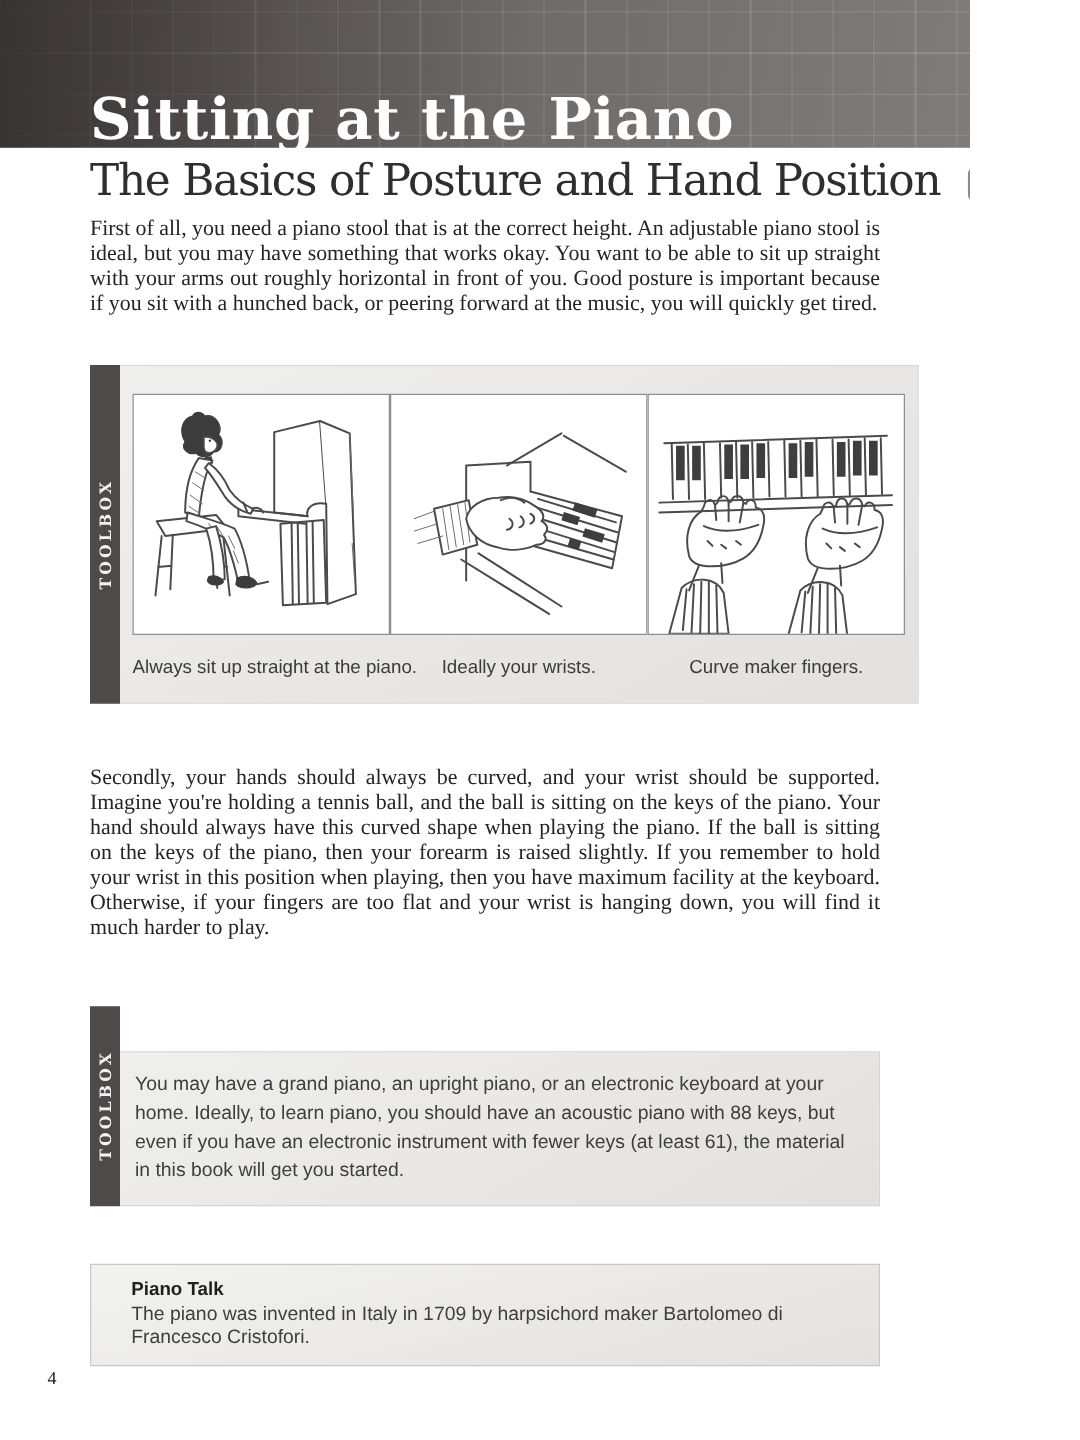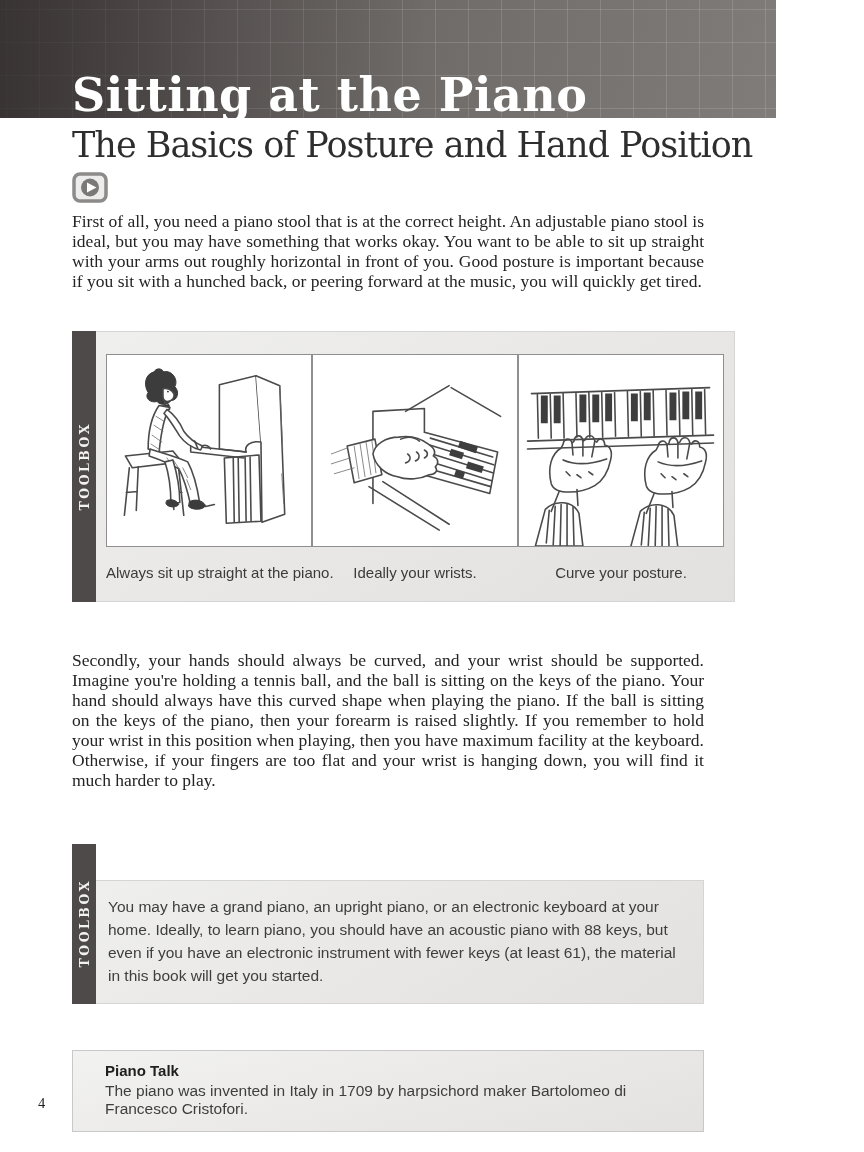--- a/index.html
+++ b/index.html
@@ -19,21 +19,21 @@
       linear-gradient(100deg, #5a5554 0%, #6e6a68 50%, #807c7a 100%);
     background-position: 0 0, 6px 0, 0 9px, 0 0;
   }
   .banner-title {
     position:absolute; left:72px; bottom:0px; margin:0;
     font-family:"DejaVu Serif", serif; font-weight:bold; font-size:46px; line-height:1;
     color:#ffffff; letter-spacing:0.5px;
   }
 
   
-  .subtitle-row { display:flex; align-items:flex-start; gap:3px; margin:9px 60px 0 72px;flex-direction:column; }
+  .subtitle-row { display:flex; align-items:flex-start; gap:22px; margin:9px 60px 0 72px; }
   .subtitle {
     margin:0; font-family:"DejaVu Serif", serif; font-weight:500; font-size:35px;
     line-height:1.05; color:#2e2e2e; letter-spacing:-1px; white-space:nowrap;
   }
   .video-btn { display:inline-flex; margin-top:5px; flex:0 0 auto; }
 
   
   .body-text {
     margin:8px 72px 0; text-align:justify;
     font-size:17.5px; line-height:20px; color:#242424;
@@ -215,21 +215,21 @@
                 <path d="M12,39 L192,33"></path>
                 <path d="M18,40 L19,84 M31,40 L32,84 M44,39 L45,84 M57,39 L58,83 M70,38 L71,83 M83,38 L84,83 M96,38 L97,82 M109,37 L110,82 M122,37 L123,82 M135,36 L136,82 M148,36 L149,81 M161,36 L162,81 M174,35 L175,81 M187,35 L188,80"></path>
                 <path class="thick" d="M25,41 L25,69 M38,41 L38,69 M64,40 L64,68 M77,40 L77,68 M90,39 L90,67 M116,39 L116,67 M129,38 L129,66 M155,38 L155,66 M168,37 L168,65 M181,37 L181,65"></path>
                 <path d="M8,87 L196,81 M8,95 L196,89"></path>
 
                 <use href="#hand3"></use>
                 <use href="#hand3" x="96" y="2"></use>
               </g>
             </svg>
           </div>
-          <figcaption class="figcaption">Curve your posture.</figcaption>
+          <figcaption class="figcaption">Curve maker fingers.</figcaption>
         </figure>
 
       </div>
     </div>
   </section>
 
   <p class="body-text second">Secondly, your hands should always be curved, and your wrist should be supported. Imagine you're holding a tennis ball, and the ball is sitting on the keys of the piano. Your hand should always have this curved shape when playing the piano. If the ball is sitting on the keys of the piano, then your forearm is raised slightly. If you remember to hold your wrist in this position when playing, then you have maximum facility at the keyboard. Otherwise, if your fingers are too flat and your wrist is hanging down, you will find it much harder to play.</p>
 
   <section class="toolbox note">
     <div class="toolbox-bar">

